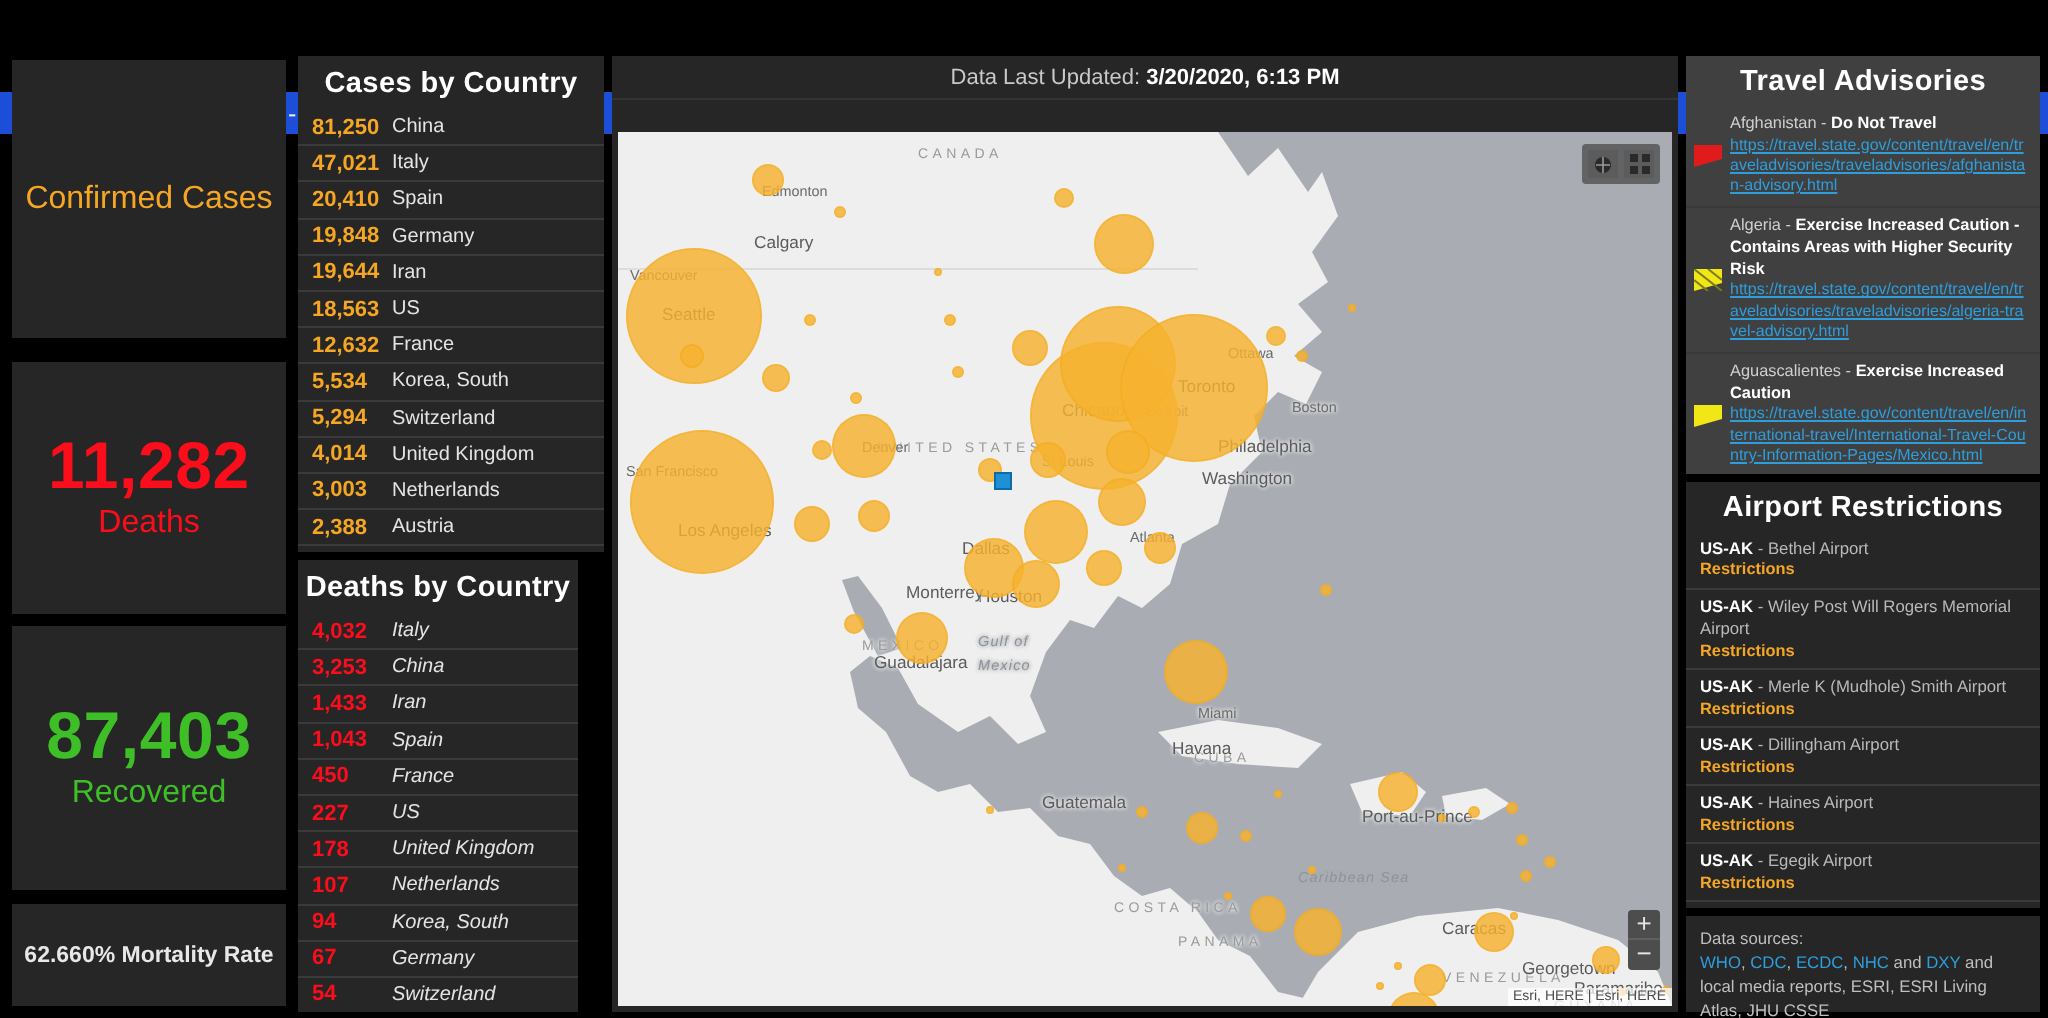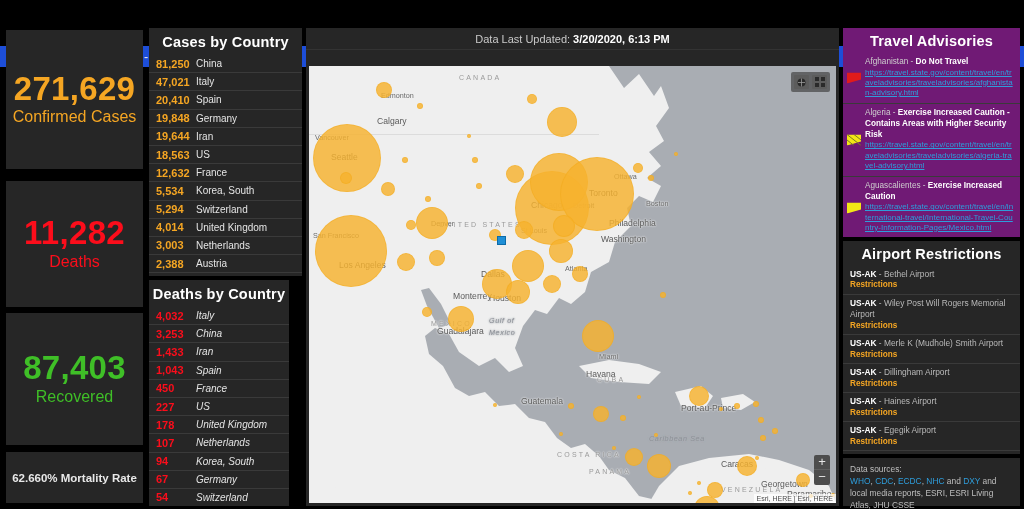--- a/index.html
+++ b/index.html
@@ -107,21 +107,21 @@
     color: #e6e6e6; font-size: 13px; cursor: pointer;
   }
   .zoomctl div:first-child { border-bottom: 1px solid #5f5f5f; }
   .attrib {
     position: absolute; right: 0; bottom: 0;
     background: rgba(255,255,255,.72); color: #4b4b4b;
     font-size: 7px; padding: 1px 3px;
   }
 
   
-  .advpanel { position: absolute; background: #701a75; overflow: hidden; }
+  .advpanel { position: absolute; background: #404040; overflow: hidden; }
   .advpanel .panel-title { padding: 5px 0 4px; }
   .adv-item {
     position: relative; padding: 4px 5px 5px 22px;
     border-bottom: 1px solid #3a3a3a;
   }
   .adv-item .ctry { font-size: 8.2px; color: #cfcfcf; line-height: 1.3; }
   .adv-item .ctry b { color: #ffffff; }
   .adv-item .url {
     font-size: 8px; color: #2e9ddb; text-decoration: underline;
     word-break: break-all; line-height: 1.28; display: block; margin-top: 0px;
@@ -148,21 +148,20 @@
   <div class="titlebar">
     <div class="title">Coronavirus Monitoring - ArdentMC</div>
     <div class="hamburger">
       <i></i>
         <i></i>
         <i></i>
     </div>
   </div>
 
   <div class="kpi cases" style="top:30px;width:137px;height:139px;">
-    <div class="num">271,629</div>
     <div class="lab">Confirmed Cases</div>
   </div>
 
   <div class="kpi deaths" style="top:181px;width:137px;height:126px;">
     <div class="num">11,282</div>
     <div class="lab">Deaths</div>
   </div>
 
   <div class="kpi recovered" style="top:313px;width:137px;height:132px;">
     <div class="num">87,403</div>

